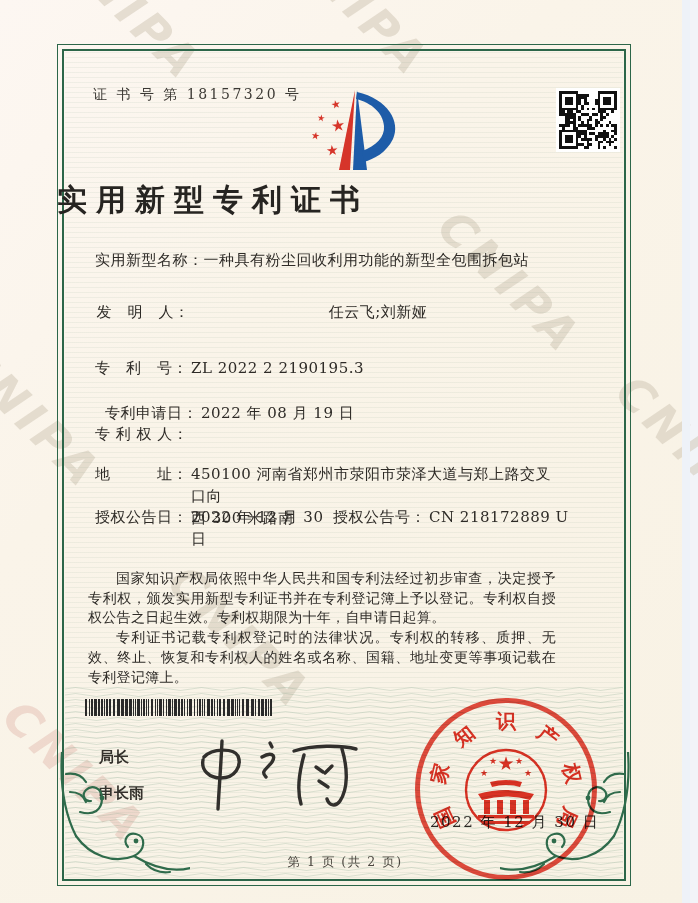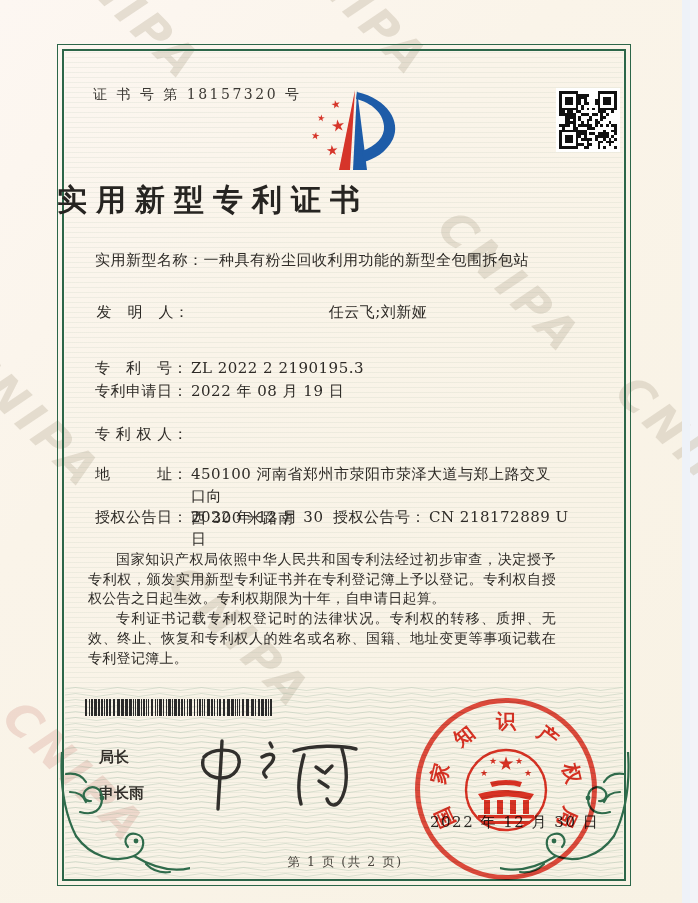--- a/index.html
+++ b/index.html
@@ -32,21 +32,21 @@
   
   .frow{position:absolute;left:95px;width:470px;display:flex;font-size:15px;
         line-height:22px;color:#2e2b27;letter-spacing:.5px;}
   .flabel{flex:0 0 96px;white-space:pre;}
   .fvalue{flex:1;}
   .fvalue .vline{display:block;}
   .grant-row{position:absolute;left:95px;top:506px;width:500px;display:flex;font-size:15px;
              line-height:22px;color:#2e2b27;letter-spacing:.5px;}
   .grant-row .gval1{width:142px;}
   
-  .bodytext{position:absolute;left:88px;top:550px;width:468px;font-size:14px;
+  .bodytext{position:absolute;left:88px;top:569px;width:468px;font-size:14px;
             line-height:19.7px;color:#2f2c28;letter-spacing:.3px;text-align:justify;}
   .bodytext p{margin:0;text-indent:2em;}
   
   .barcode{position:absolute;left:85px;top:699px;width:190px;height:17px;}
   
   .signer{position:absolute;left:99px;top:748px;font-family:"DejaVu Sans","Liberation Sans",sans-serif;
           font-size:15px;font-weight:600;color:#34312c;}
   .signer .nm{margin-top:17px;}
   .signature{position:absolute;left:190px;top:733px;}
   
@@ -261,21 +261,21 @@
     <span class="fvalue">一种具有粉尘回收利用功能的新型全包围拆包站</span>
   </div>
   <div class="frow" style="top:301px;text-align:center;">
     <span class="flabel">发　明　人：</span>
     <span class="fvalue">任云飞;刘新娅</span>
   </div>
   <div class="frow" style="top:341px;margin-top:16px;">
     <span class="flabel">专　利　号：</span>
     <span class="fvalue">ZL 2022 2 2190195.3</span>
   </div>
-  <div class="frow" style="top:380px;">
+  <div class="frow" style="top:402px;margin-left:10px;">
     <span class="flabel">专利申请日：</span>
     <span class="fvalue">2022 年 08 月 19 日</span>
   </div>
   <div class="frow" style="top:423px;">
     <span class="flabel">专 利 权 人：</span>
   </div>
   <div class="frow" style="top:463px;">
     <span class="flabel">地　　　址：</span>
     <span class="fvalue">
       <span class="vline">450100 河南省郑州市荥阳市荥泽大道与郑上路交叉口向</span>

